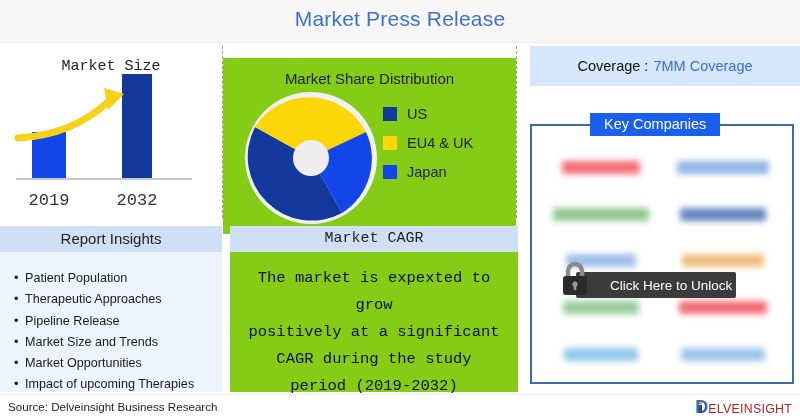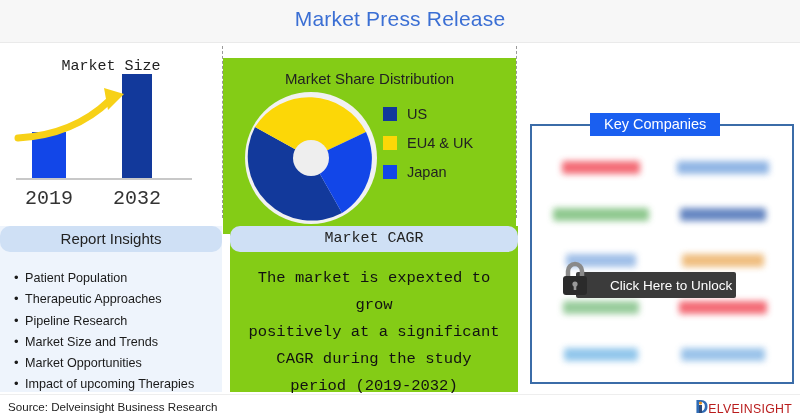--- a/index.html
+++ b/index.html
@@ -56,21 +56,21 @@
   .bars { position: absolute; left: 0; top: 40px; width: 222px; height: 136px; }
   .axis {
     position: absolute; left: 16px; bottom: 42px;
     width: 176px; height: 2px; background: #c8c8c8;
   }
   .bar { position: absolute; bottom: 44px; }
   .bar.b1 { left: 32px; width: 34px; height: 46px; background: #1246e8; }
   .bar.b2 { left: 122px; width: 30px; height: 104px; background: #12399b; }
   .bar-label {
     position: absolute; bottom: 12px;
-    font-size: 20px; color: #333; text-align: center; width: 70px;
+    font-size: 17px; color: #333; text-align: center; width: 70px;
   }
   .bar-label.l1 { left: 14px; }
   .bar-label.l2 { left: 102px; }
   .arrowsvg { position: absolute; left: 0; top: 0; width: 222px; height: 136px; }
 
   
   .panel-share {
     position: absolute; left: 223px; top: 58px;
     width: 293px; height: 176px;
     background: #84cc16;
@@ -148,21 +148,21 @@
   
   .panel-insights {
     position: absolute; left: 0; top: 226px;
     width: 222px; height: 166px;
     background: #eef4fc;
   }
   .sect-head {
     height: 26px; line-height: 26px;
     background: #cfe0f5;
     text-align: center;
-    font-size: 15px; color: #222; border-radius: 10px;
+    font-size: 15px; color: #222;
   }
   .insights-list {
     margin: 16px 0 0 0; padding: 0 0 0 14px;
     list-style: none;
   }
   .insights-list li {
     font-size: 12.6px; color: #1a1a1a;
     line-height: 21.3px;
     position: relative; padding-left: 11px;
   }
@@ -266,20 +266,24 @@
         <span class="swatch" style="background:#fcd707"></span>
         <span class="legend-label">EU4 &amp; UK</span>
       </div>
       <div class="legend-row">
         <span class="swatch" style="background:#1246e8"></span>
         <span class="legend-label">Japan</span>
       </div>
     </div>
   </div>
 
+  <div class="coverage">
+    <span class="coverage-text">Coverage :</span>
+    <span class="coverage-value">7MM Coverage</span>
+  </div>
 
   <div class="kc-badge">Key Companies</div>
   <div class="kc-panel">
     <div class="logo-grid">
       <div class="logo-cell">
           <span class="lg" style="width:78px;background:#f2535f"></span>
         </div>
       <div class="logo-cell">
           <span class="lg" style="width:92px;background:#7ea9e0"></span>
         </div>
@@ -318,21 +322,21 @@
   </svg>
   <div class="unlock-bar">
     <span>Click Here to Unlock</span>
   </div>
 
   <div class="panel-insights">
     <div class="sect-head">Report Insights</div>
     <ul class="insights-list">
       <li>Patient Population</li>
       <li>Therapeutic Approaches</li>
-      <li>Pipeline Research</li>
+      <li>Pipeline Release</li>
       <li>Market Size and Trends</li>
       <li>Market Opportunities</li>
       <li>Impact of upcoming Therapies</li>
     </ul>
   </div>
 
   <div class="panel-cagr">
     <div class="sect-head">Market CAGR</div>
     <div class="cagr-body">
       <div>The market is expexted to grow</div>

